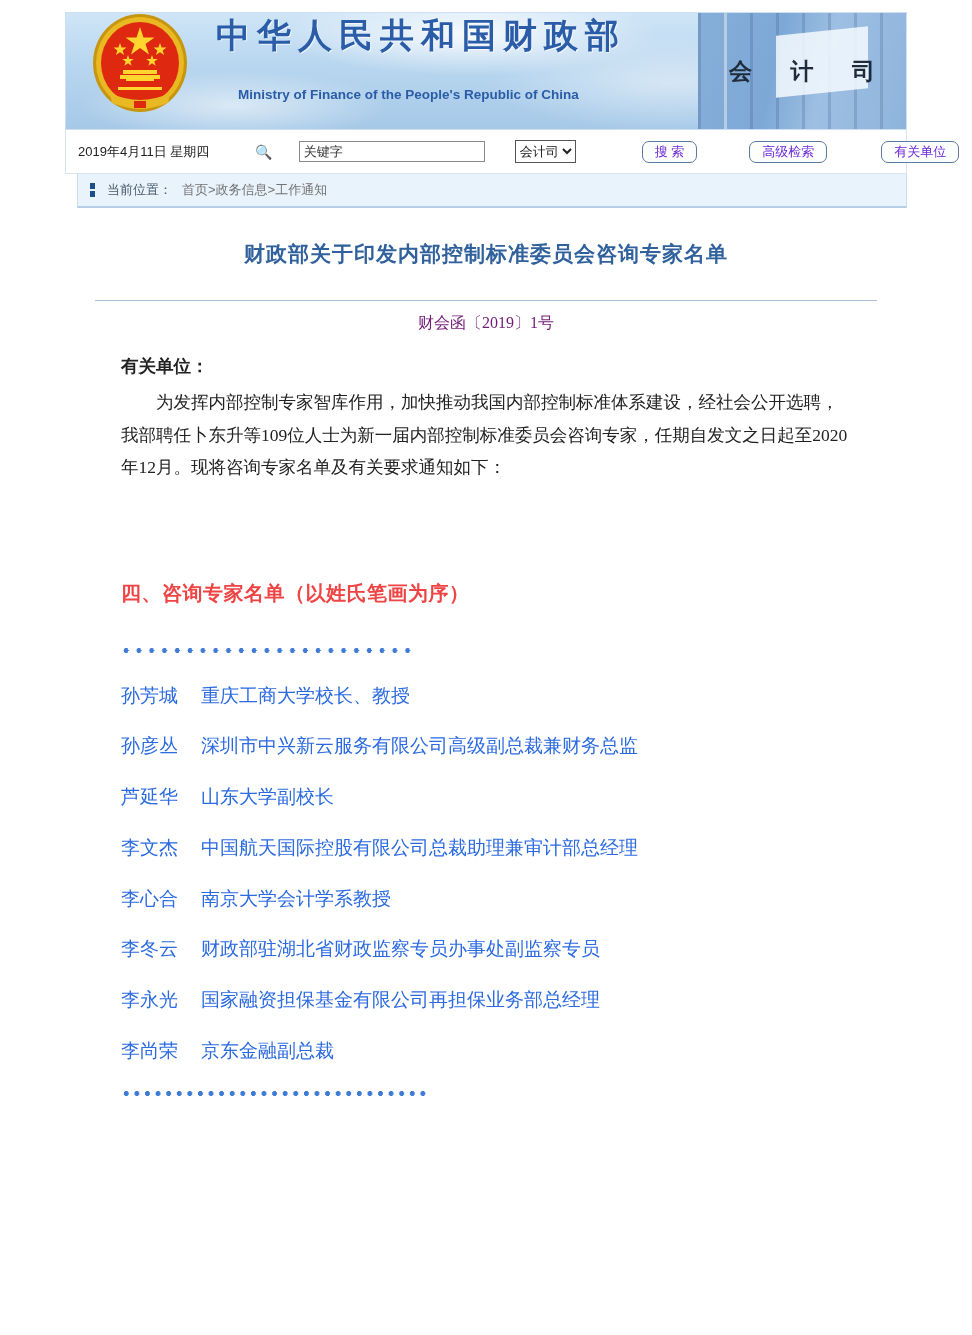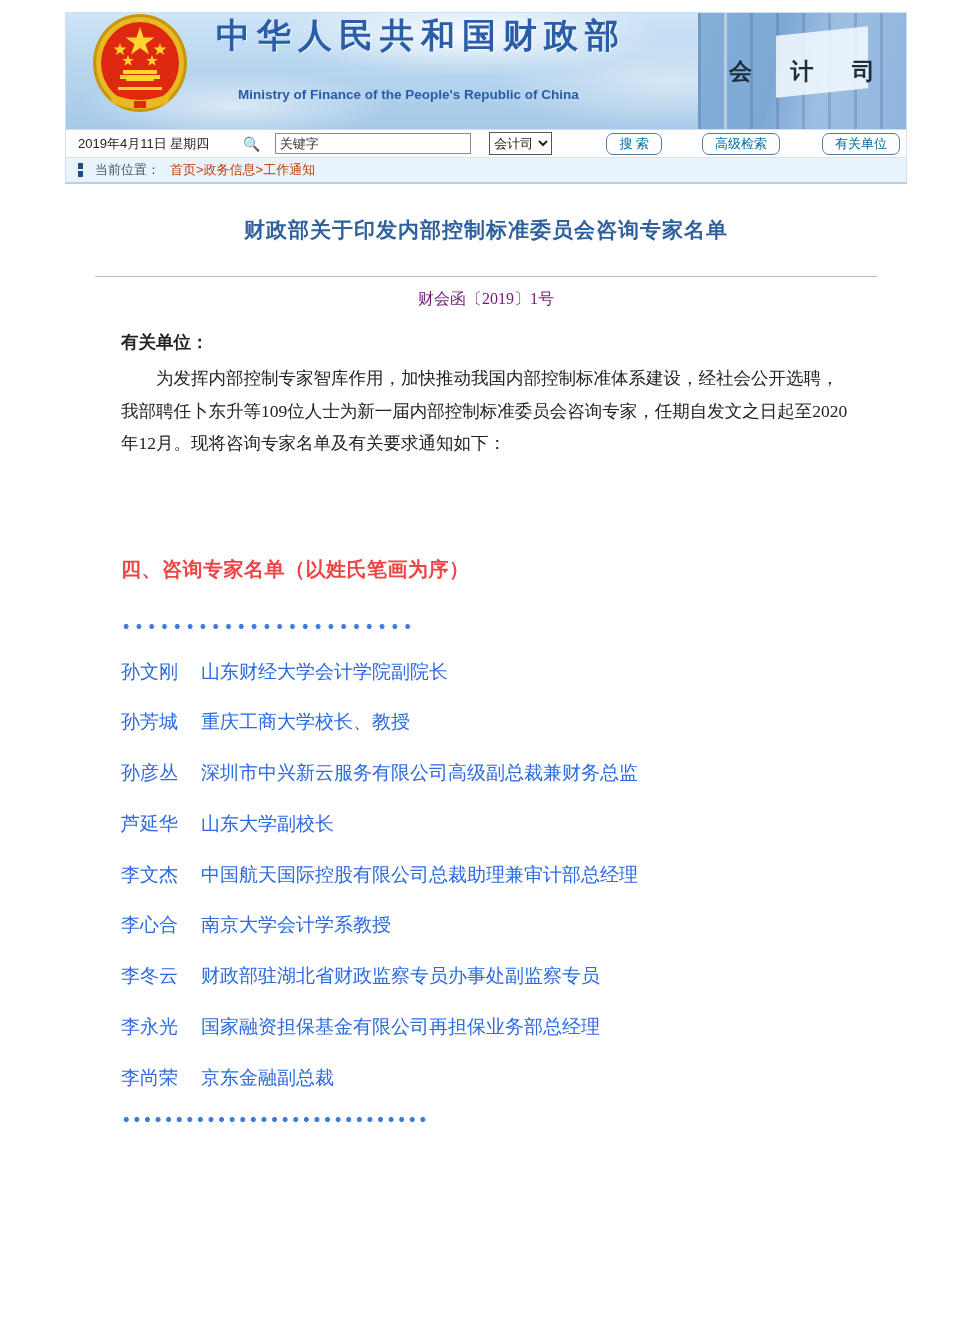--- a/index.html
+++ b/index.html
@@ -49,57 +49,57 @@
     content:""; position:absolute; left:26px; top:0; bottom:0; width:3px;
     background:rgba(255,255,255,.5);
   }
   .dept-label {
     position:relative; z-index:2; font-size:23px; color:#1d2b3a;
     letter-spacing:16px; font-weight:bold; text-indent:16px;
   }
 
   
   .toolbar {
-    height:28px; display:flex; align-items:center;
+    height:44px; display:flex; align-items:center;
     border:1px solid #d7e4f0; border-top:none;
-    padding:4px 6px; background:#fff; font-size:13px;
+    padding:4px 6px; background:#fff; font-size:13px;gap:12px;
   }
   .toolbar-date { color:#222; margin-left:6px; white-space:nowrap; }
   .search-icon { margin-left:34px; color:#6b86a8; font-size:14px; cursor:pointer; }
   .search-input {
     margin-left:14px; width:224px; height:21px;
     border:1px solid #8a8a8a; font-size:13px; padding:0 4px;
     color:#333; font-family:inherit;
   }
   .cat-select {
     margin-left:18px; height:23px; width:72px;
     border:1px solid #555; background:#fff; font-size:13px;
     font-family:inherit; color:#222;
   }
   .tb-btn {
     height:22px; border:1px solid #5a7aa0; border-radius:7px;
-    background:#fdfefe; font-size:13px; color:#0369a1;
+    background:#fdfefe; font-size:13px; color:#6d28d9;
     padding:0 12px; cursor:pointer; font-family:inherit; white-space:nowrap;
   }
   .btn-search { margin-left:54px; }
   .btn-adv { margin-left:40px; }
   .btn-home { margin-left:42px; }
 
   
   .crumbbar {
-    height:26px; display:flex; align-items:center;
+    height:34px; display:flex; align-items:center;
     background:#e9f3fb; border:1px solid #cadeee; border-top:none;
-    border-bottom:2px solid #b7cfe6; font-size:13px;
+    border-bottom:2px solid #b7cfe6; font-size:13px;margin-left:12px;
   }
   .crumb-icon {
     width:5px; height:14px; margin-left:12px;
     background:linear-gradient(180deg,#1a4f8a 0 6px,#e9f3fb 6px 8px,#1a4f8a 8px 14px);
   }
   .crumb-label { margin-left:12px; color:#4a5a6a; }
-  .crumb-path { margin-left:10px; color:#c2410c; cursor:pointer; }
+  .crumb-path { margin-left:10px; color:#737373; cursor:pointer; }
 
   
   .article { padding:0 56px; }
   .doc-title {
     margin-top:32px; text-align:center;
     font-size:21px; font-weight:bold; color:#30619c; letter-spacing:1px;
   }
   .doc-title2 {
     margin-top:34px; text-align:center;
     font-size:21px; font-weight:bold; color:#30619c; letter-spacing:2px;
@@ -206,24 +206,20 @@
       <div class="salutation">有关单位：</div>
       <div class="paragraph">为发挥内部控制专家智库作用，加快推动我国内部控制标准体系建设，经社会公开选聘，我部聘任卜东升等109位人士为新一届内部控制标准委员会咨询专家，任期自发文之日起至2020年12月。现将咨询专家名单及有关要求通知如下：</div>
     </div>
 
     <div class="section-heading">四、咨询专家名单（以姓氏笔画为序）</div>
 
     <div class="dotted"></div>
 
     <div class="expert-list">
 
-        <div class="expert-row">
-          <span class="expert-name">孙文刚</span>
-          <span class="expert-title">山东财经大学会计学院副院长</span>
-        </div>
 
         <div class="expert-row">
           <span class="expert-name">孙芳城</span>
           <span class="expert-title">重庆工商大学校长、教授</span>
         </div>
 
         <div class="expert-row">
           <span class="expert-name">孙彦丛</span>
           <span class="expert-title">深圳市中兴新云服务有限公司高级副总裁兼财务总监</span>
         </div>

